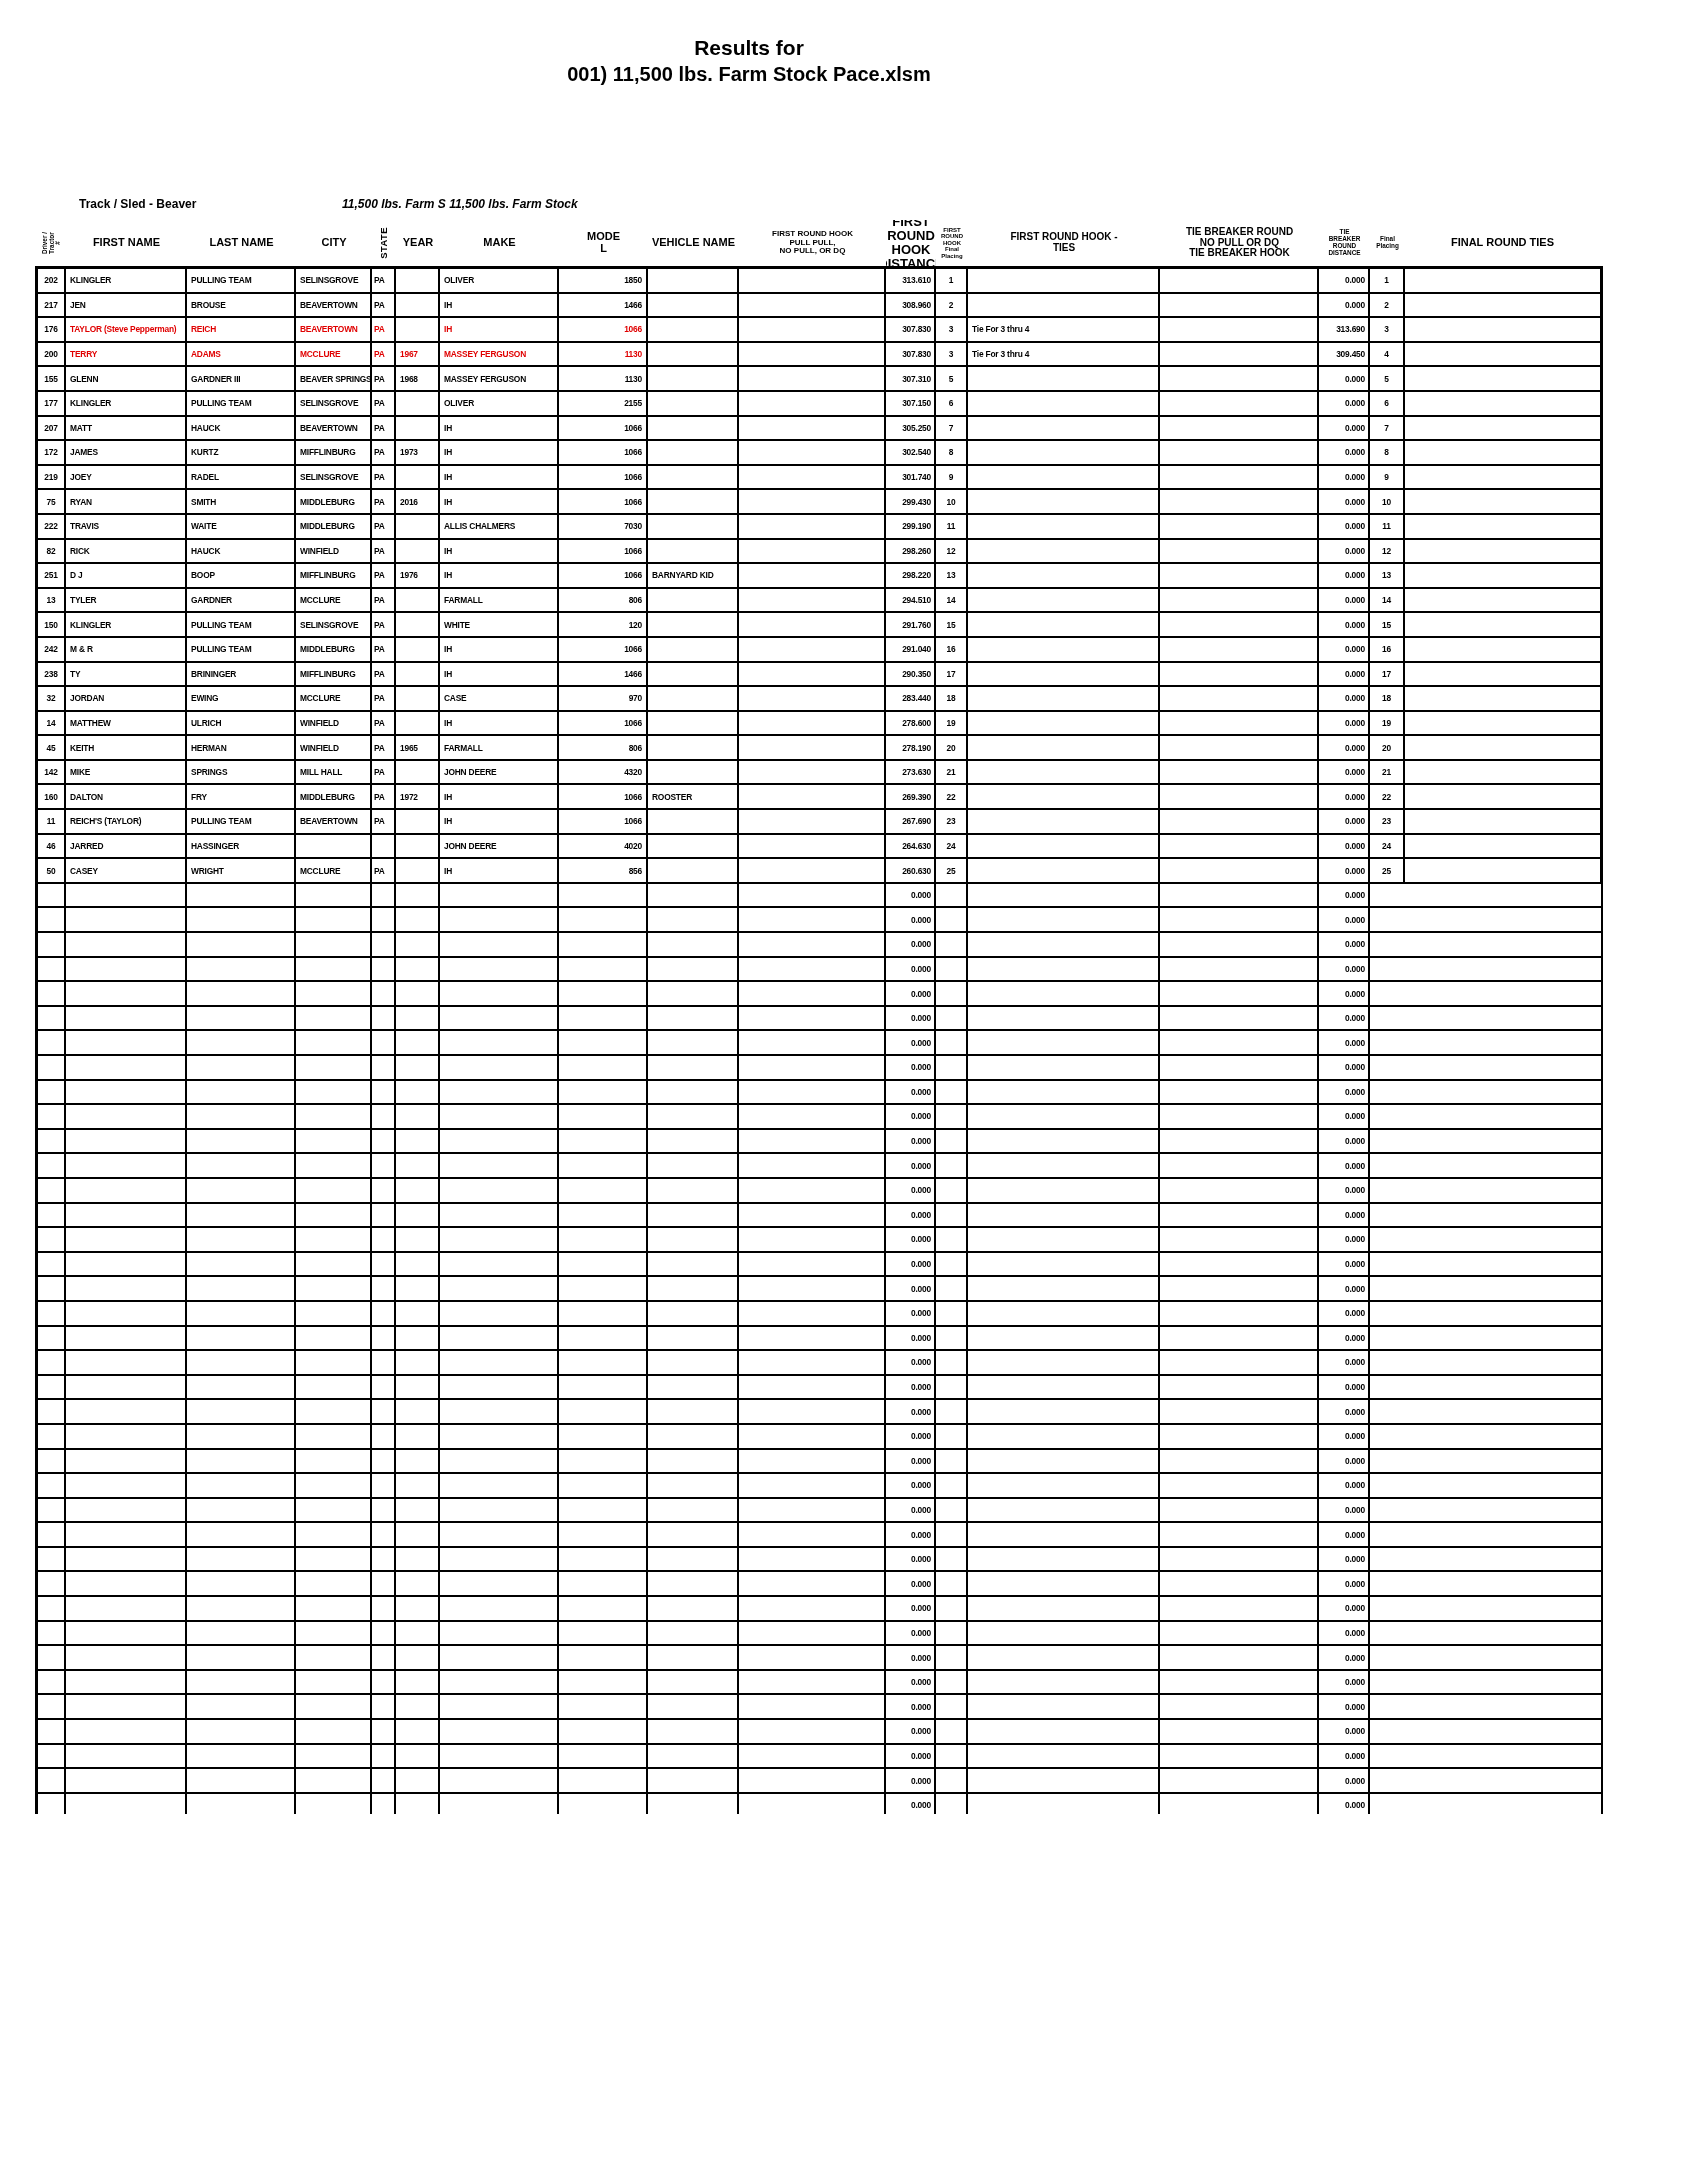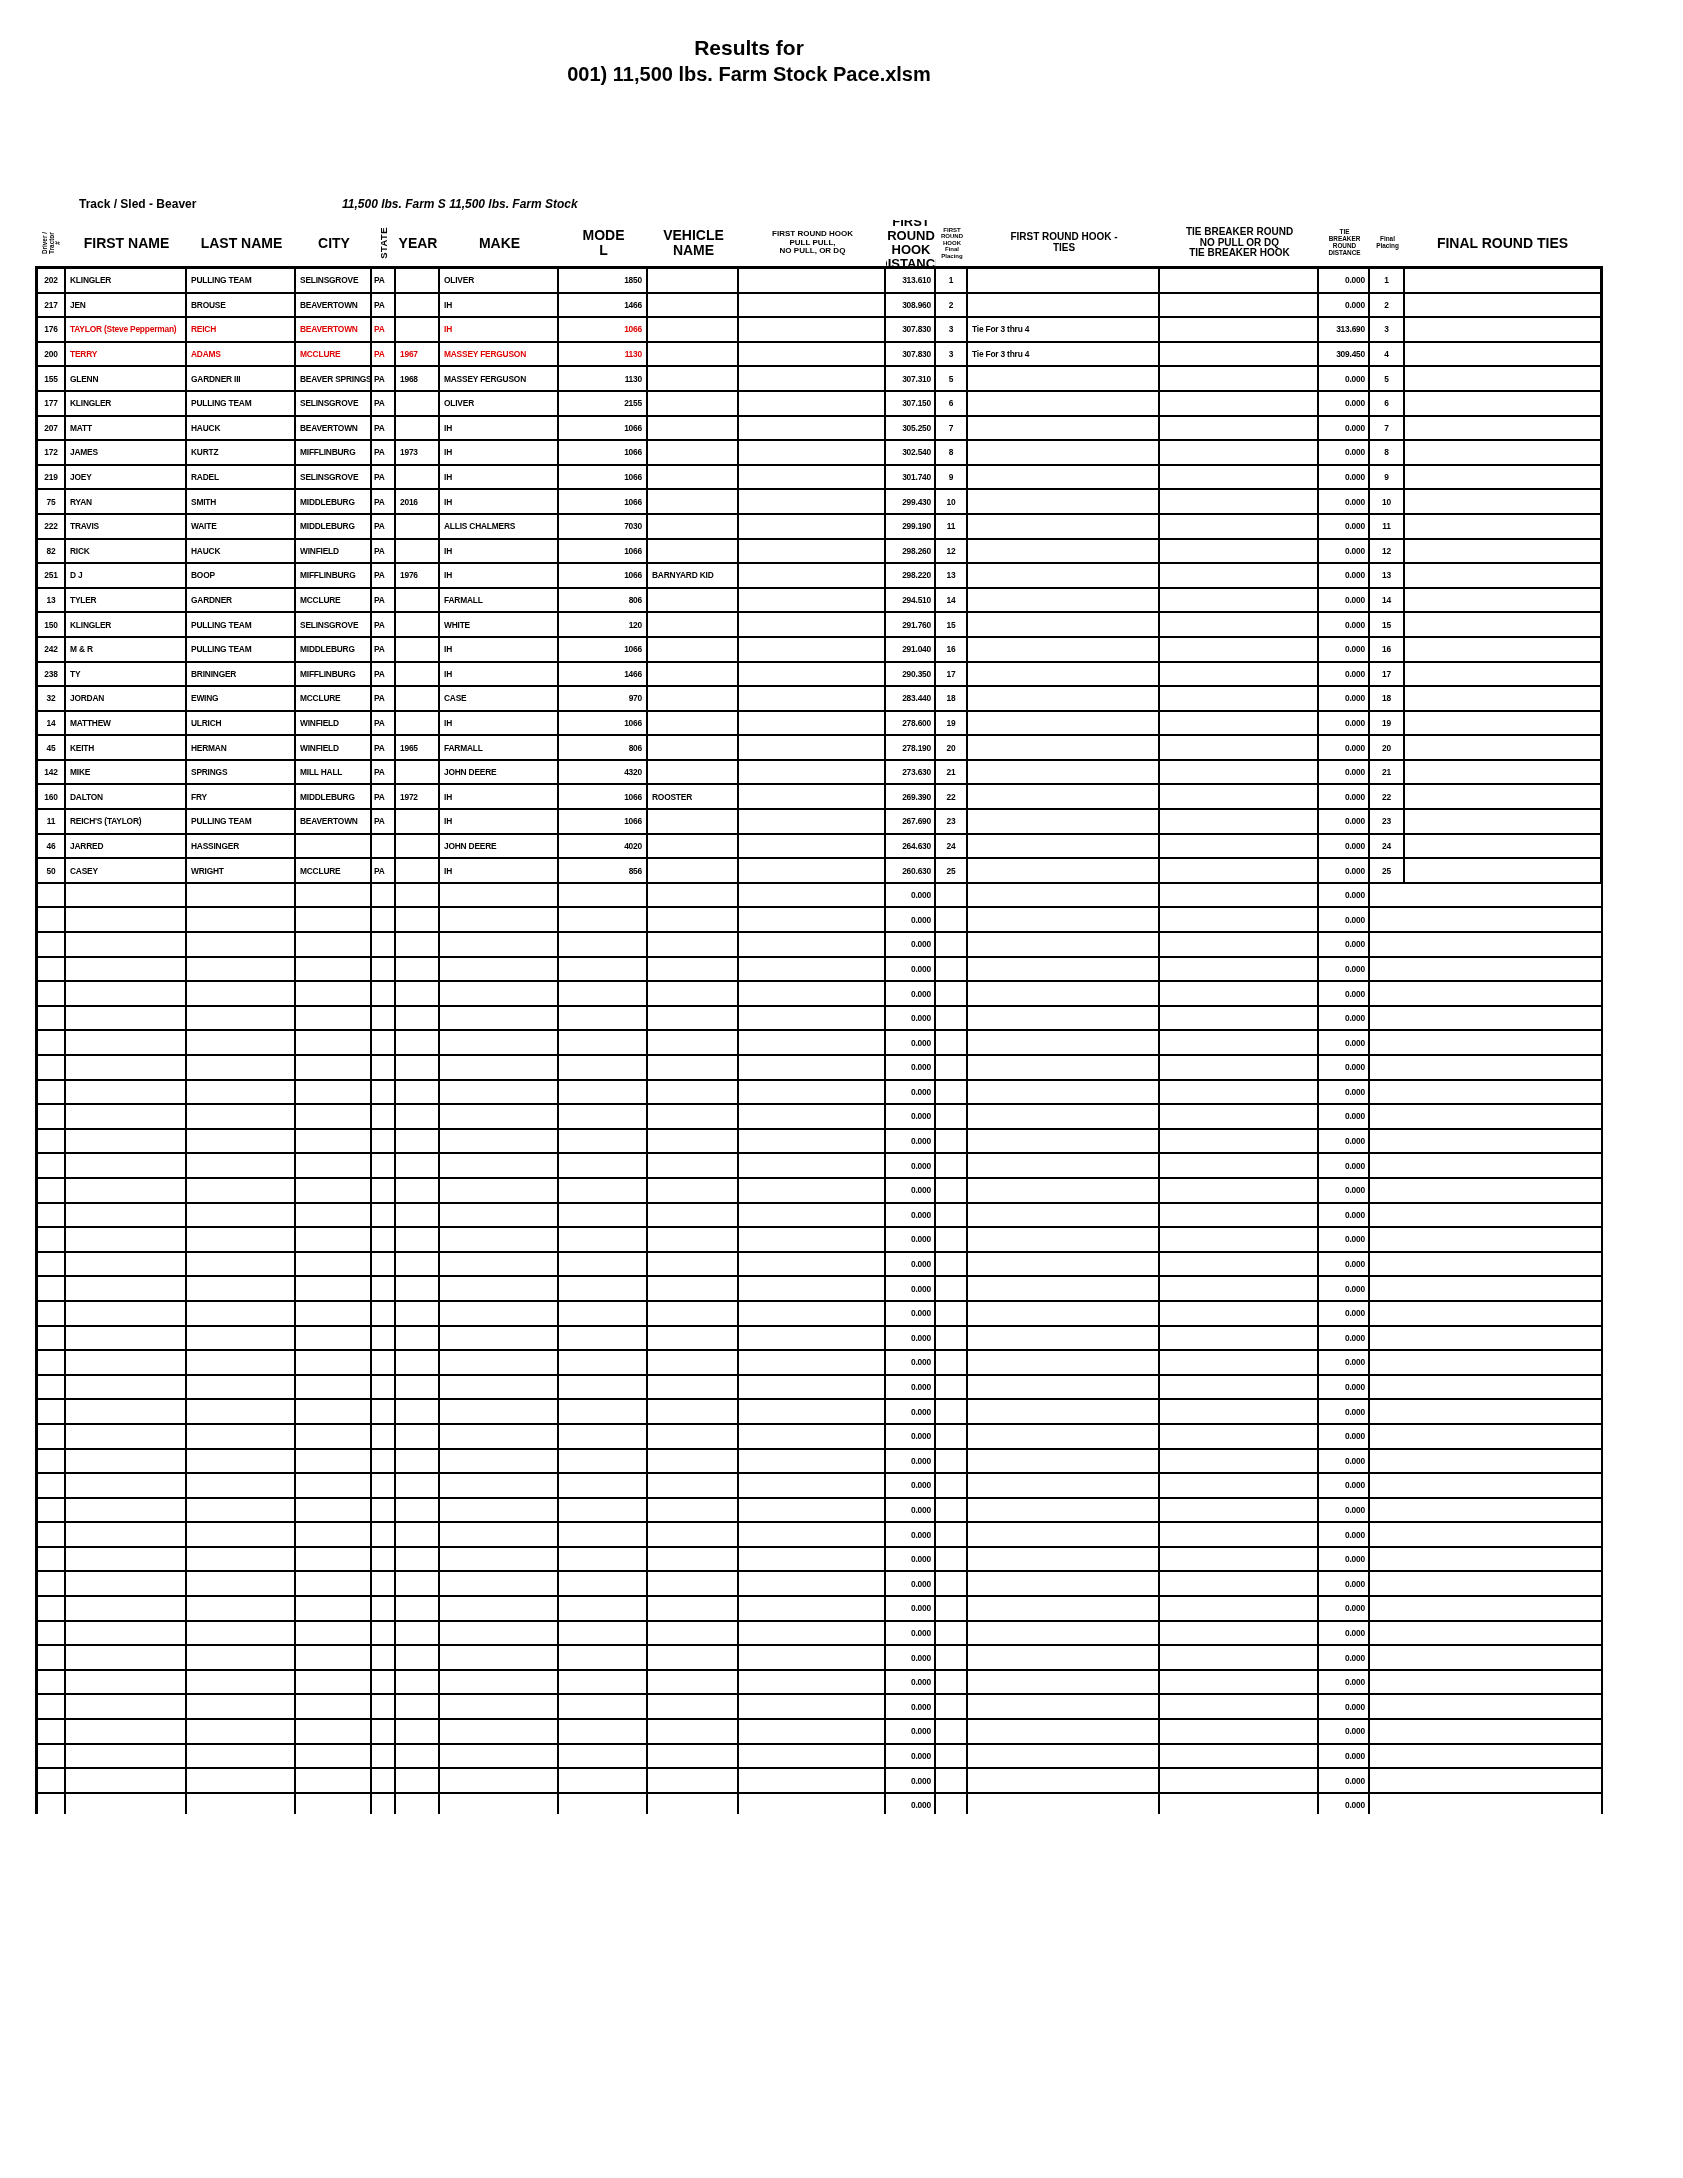--- a/index.html
+++ b/index.html
@@ -43,21 +43,21 @@
   }
   .hcell{
     display:flex;align-items:center;justify-content:center;
     text-align:center;
     font-weight:bold;
     white-space:pre-line;
     line-height:1.06;
     overflow:hidden;
     box-sizing:border-box;
   }
-  .hc-main{font-size:14px;}
+  .hc-main{font-size:11px;}
   .hc-call{font-size:8px;}
   .hc-dist{font-size:13px;}
   .hc-plc{font-size:6px;}
   .hc-tiny{font-size:6.4px;}
   .vert{
     transform:rotate(-90deg);
     white-space:pre-line;
     text-align:center;
     line-height:1.05;
   }

